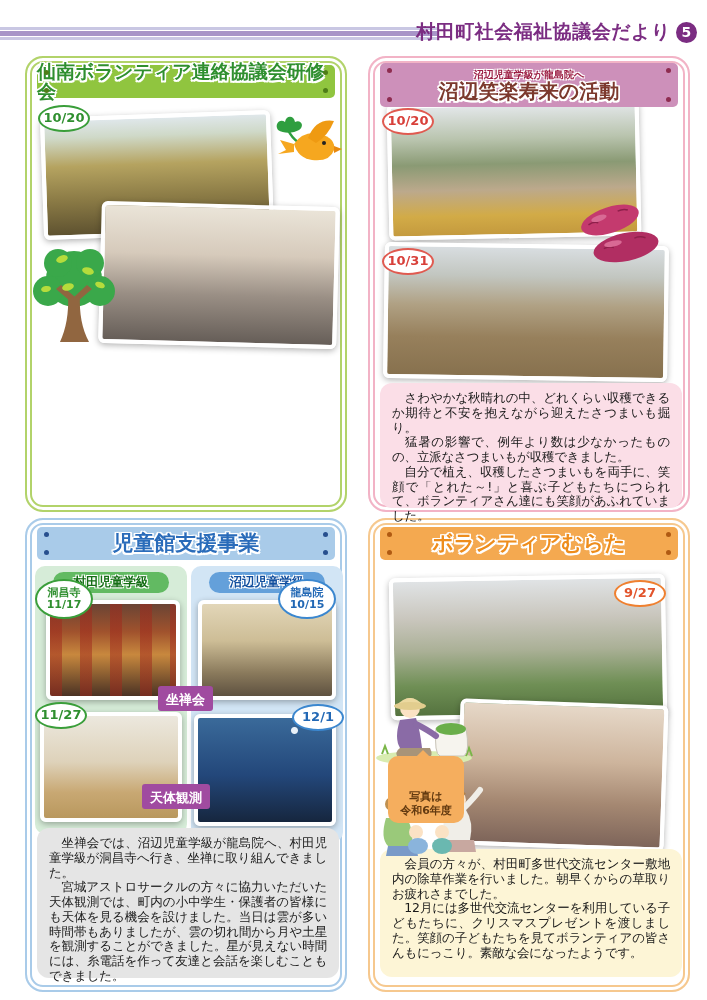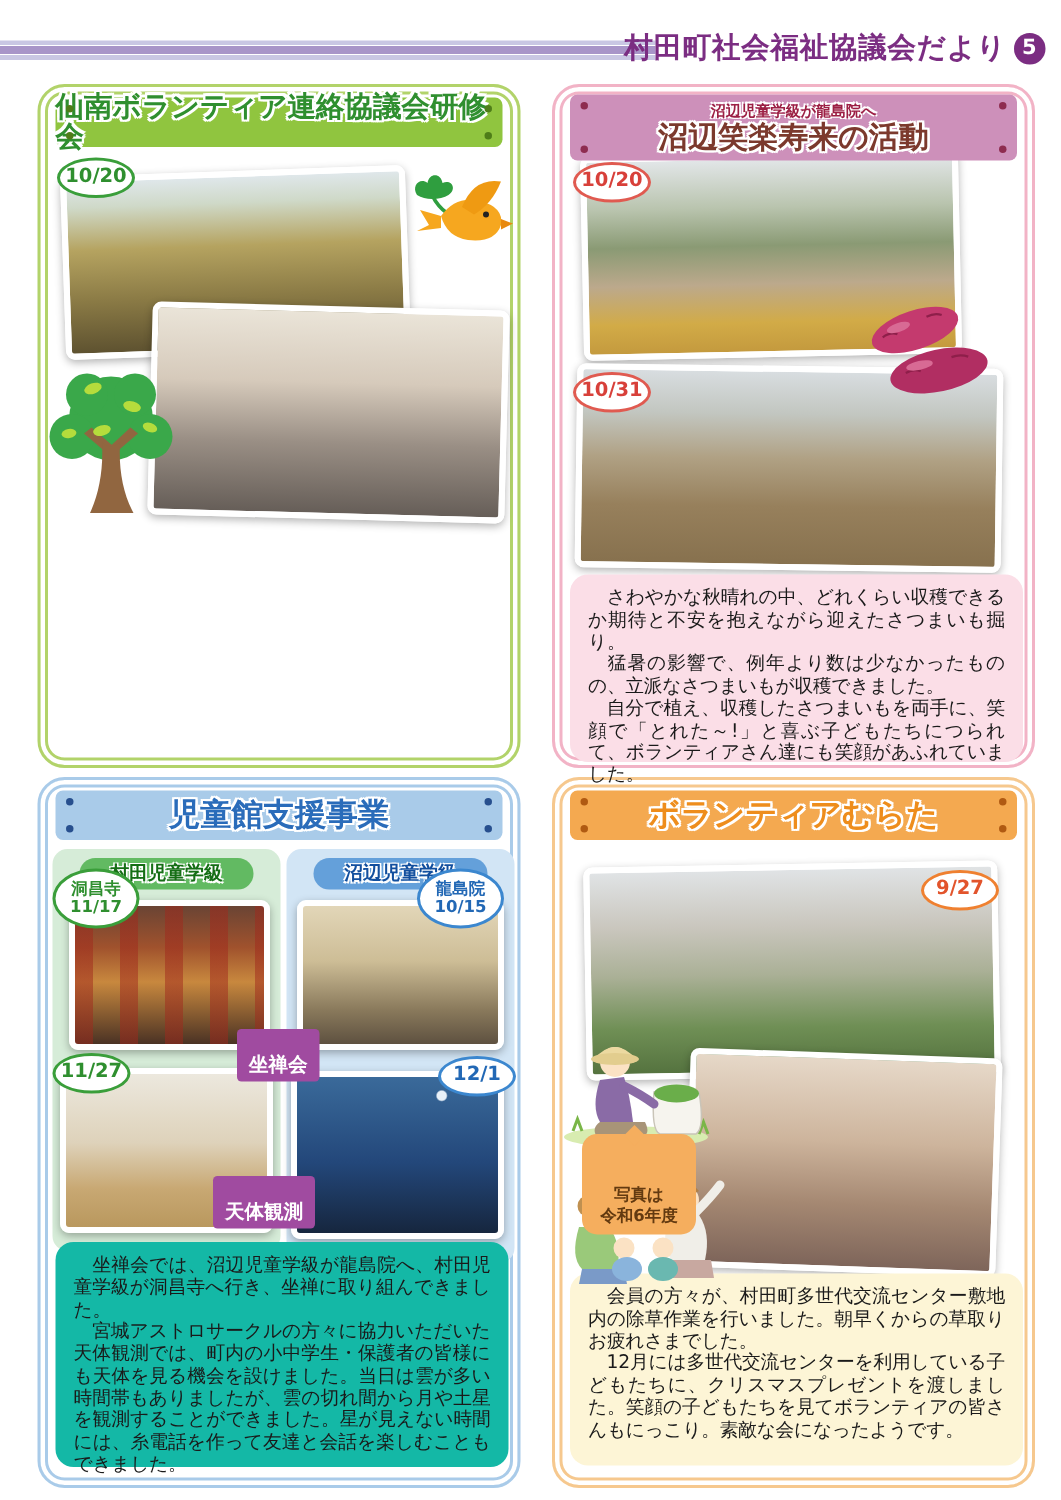--- a/index.html
+++ b/index.html
@@ -85,34 +85,34 @@
   .ov-venue { width:58px; height:40px; font-size:11px; }
   .class-badge {
     position:absolute; border-radius:11px; padding:2px 0; width:116px; text-align:center;
     font-size:12.5px; font-weight:bold; z-index:5;
     text-shadow:-1px -1px 0 #fff,1px -1px 0 #fff,-1px 1px 0 #fff,1px 1px 0 #fff;
   }
   .cb-g { background:#62ba62; color:#156e15; }
   .cb-b { background:#64a0da; color:#124f9e; }
   .purple-tag {
     position:absolute; background:#a04ba0; color:#fff; font-weight:bold; font-size:13px;
-    padding:15px 8px 2px; border-radius:3px; z-index:6;
+    padding:5px 8px 2px; border-radius:3px; z-index:6;
   }
   .panel { position:absolute; border-radius:10px; z-index:1; }
   .panel-g { left:8px; top:46px; width:152px; height:268px; background:#d6ecd8; }
   .panel-b { left:164px; top:46px; width:152px; height:276px; background:#d2e5f5; }
   
   .body-box {
     position:absolute; border-radius:12px; padding:8px 12px; z-index:4;
     font-size:12.5px; line-height:1.18; color:#1a1a1a;
     white-space:pre-line; text-align:justify; letter-spacing:-.2px;
   }
   .bb-green  { left:10px; top:281px; width:302px; height:166px; background:#f3f9dd; }
   .bb-pink   { left:10px; top:325px; width:302px; height:125px; background:#fbdee7; }
-  .bb-blue   { left:10px; top:308px; width:302px; height:150px; background:#14b8a6; }
+  .bb-blue   { left:10px; top:308px; width:302px; height:150px; background:#e5e5e5; }
   .bb-cream  { left:10px; top:329px; width:302px; height:128px; background:#fdf5d6; }
   
   .bubble {
     position:absolute; left:18px; top:236px; width:76px; background:#f5ae5e; border-radius:10px;
     padding:5px 3px; font-size:11px; font-weight:bold; color:#633a10; text-align:center;
     white-space:pre-line; line-height:1.3; z-index:7;
   }
   .bubble-tail { position:absolute; left:30px; top:-4px; width:10px; height:10px; background:#f5ae5e; transform:rotate(45deg); }
   .illus { position:absolute; z-index:6; }
   .il-bird { left:237px; top:52px; width:80px; height:62px; }

